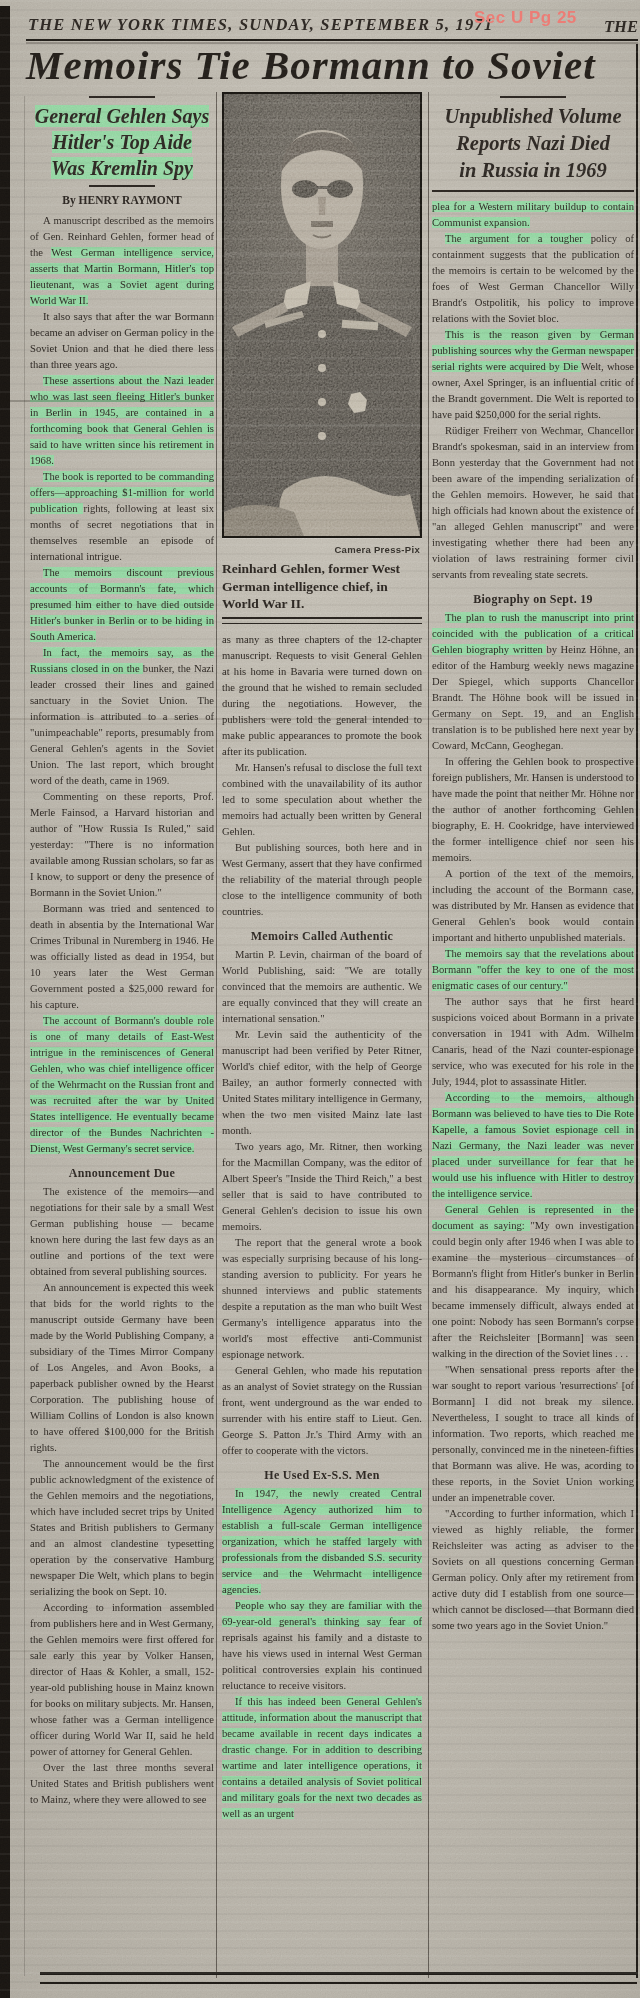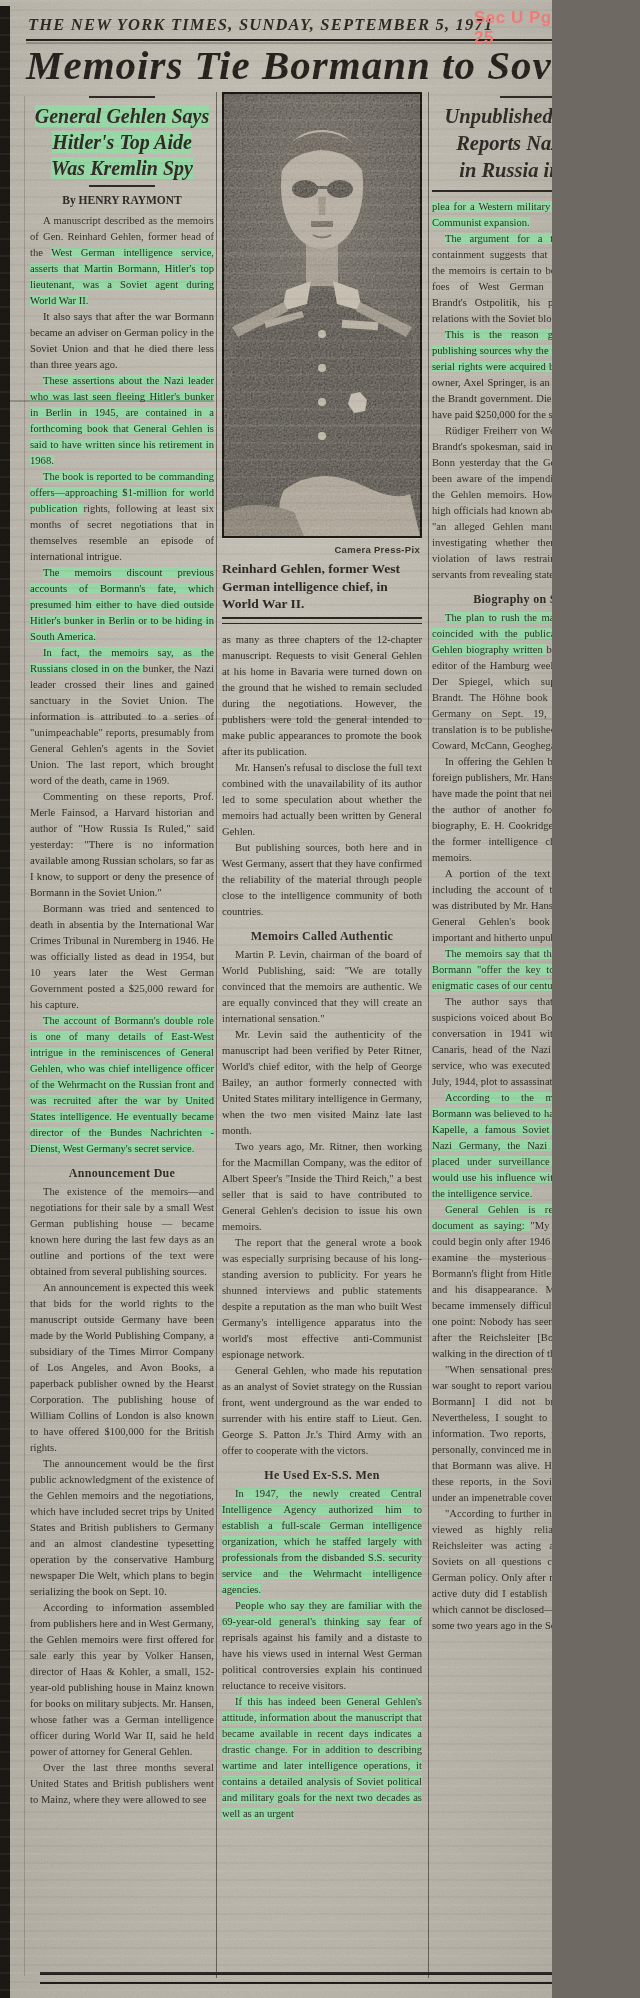--- a/index.html
+++ b/index.html
@@ -1,16 +1,16 @@
 <!DOCTYPE html>
 <html><head>
 <meta charset="utf-8">
 <style>
   html,body{margin:0;padding:0;background:#6e6a63;}
-  .page{position:relative;width:552px;height:1998px;overflow:hidden;
+  .page{position:relative;width:640px;height:1998px;overflow:hidden;
     background:radial-gradient(ellipse at 50% 28%, #d2cec4 0%, #c9c5bb 55%, #bcb8ae 100%);
     font-family:"Liberation Serif", serif;color:#2b2622;}
   .page::before{content:"";position:absolute;inset:0;z-index:6;pointer-events:none;
     background:repeating-linear-gradient(180deg,
       rgba(255,255,255,0.06) 0 2px, rgba(0,0,0,0) 2px 9px,
       rgba(0,0,0,0.035) 9px 11px, rgba(0,0,0,0) 11px 17px);}
   .grain{position:absolute;inset:0;z-index:7;pointer-events:none;}
   .scan-bar{position:absolute;left:0;top:6px;width:10px;height:1992px;background:#14110e;z-index:4;}
   .streak{position:absolute;background:rgba(25,18,12,0.22);height:2px;z-index:5;pointer-events:none;}
 

